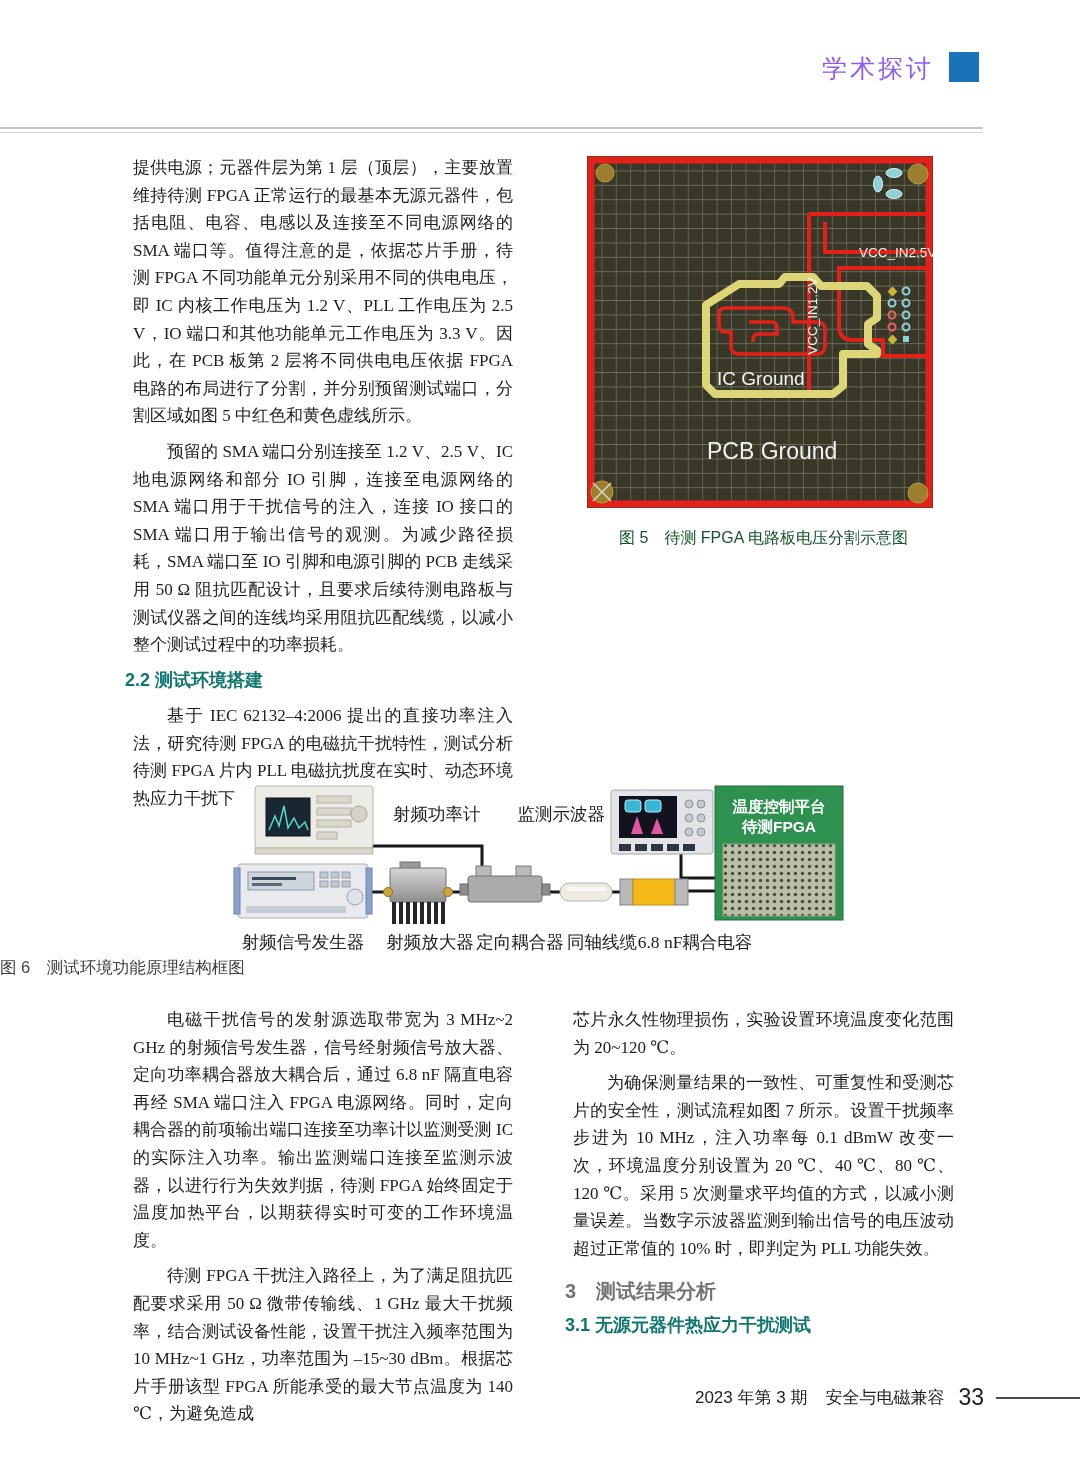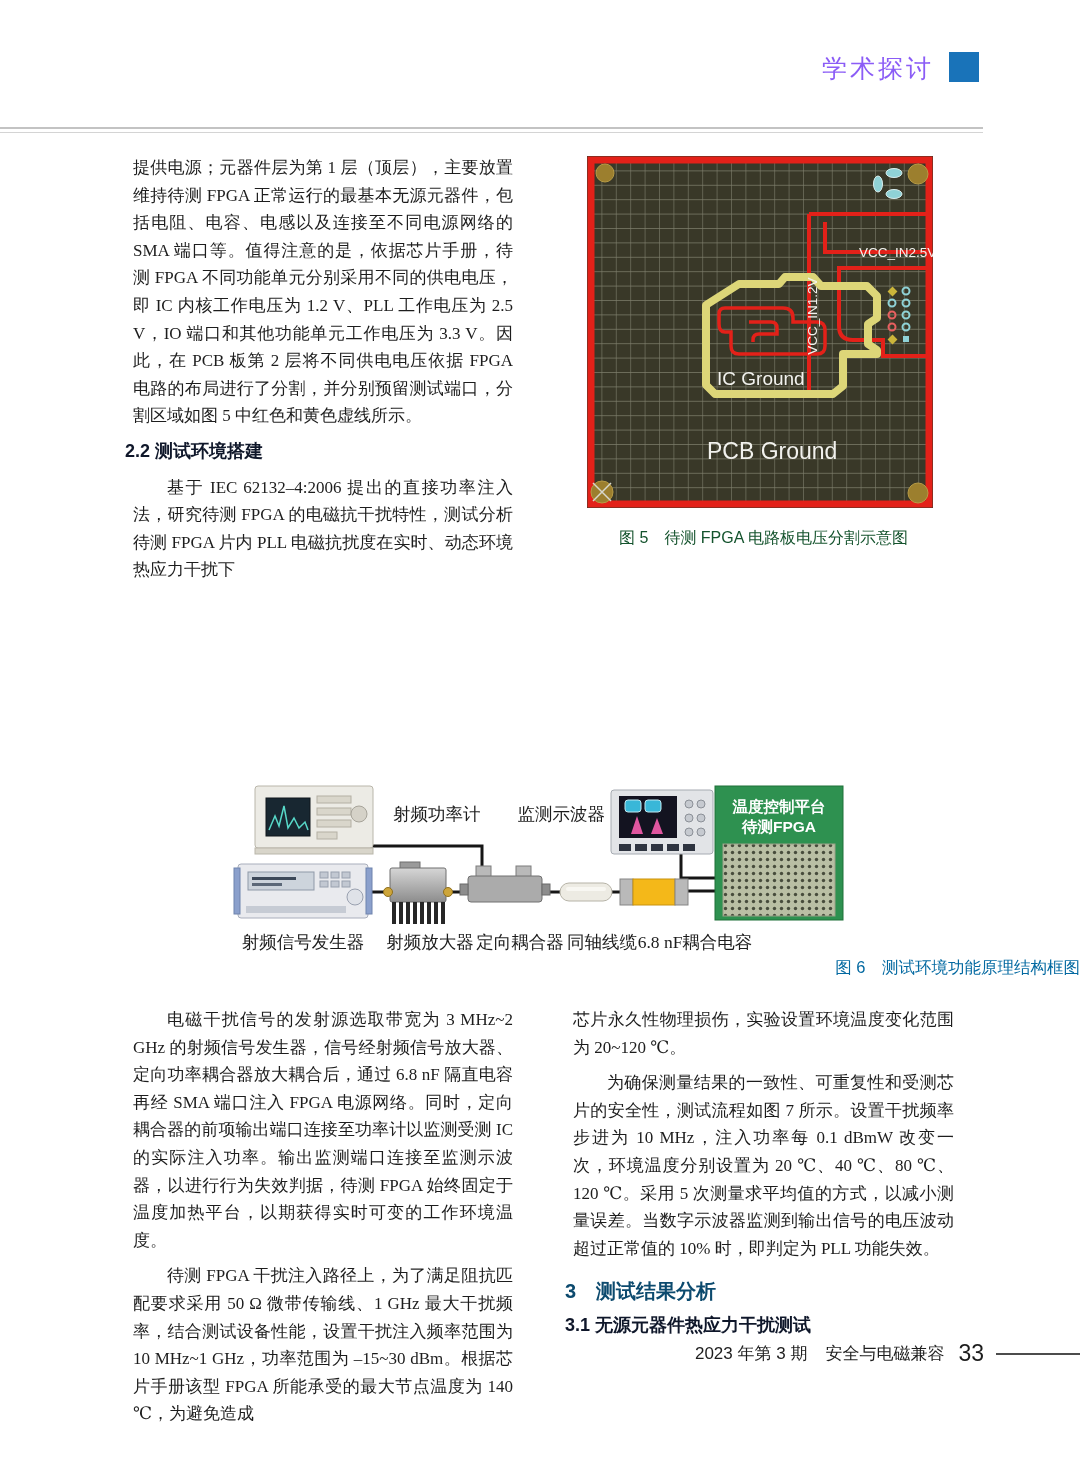--- a/index.html
+++ b/index.html
@@ -9,56 +9,57 @@
   .hdr-label{position:absolute;top:52px;right:146px;font-family:"Liberation Sans","DejaVu Sans",sans-serif;
              font-size:25px;color:#8b5cf6;letter-spacing:3px;}
   .hdr-square{position:absolute;left:949px;top:52px;width:30px;height:30px;background:#1973b9;}
   .hdr-rule1{position:absolute;left:0;top:127px;width:983px;height:2px;background:#c3c3c3;}
   .hdr-rule2{position:absolute;left:0;top:132px;width:983px;height:1px;background:#d4d4d4;}
   
   .col{position:absolute;}
   .col p{margin:8px;font-size:17px;line-height:27.6px;text-align:justify;}
   .ind{text-indent:2em;}
   .h-sub{margin:0;font-family:"Liberation Sans","DejaVu Sans",sans-serif;font-weight:bold;
-         font-size:18px;line-height:27.6px;color:#0f172a;}
+         font-size:18px;line-height:27.6px;color:#0f766e;}
   .h-sec{margin:14px 0 6px 0;font-family:"Liberation Sans","DejaVu Sans",sans-serif;font-weight:bold;
-         font-size:20px;line-height:30px;color:#0c4a6e;}
+         font-size:20px;line-height:30px;color:#737373;}
   .col-left{left:125px;top:146px;width:396px;}
   .col-right-text{left:565px;top:572px;width:397px;}
   .col-bl{left:125px;top:998px;width:396px;}
   .col-br{left:565px;top:998px;width:397px;}
   
   .fig5{position:absolute;left:587px;top:156px;width:346px;height:352px;}
   .fig5-caption{position:absolute;left:565px;top:528px;width:397px;text-align:center;
                 font-family:"Liberation Sans","DejaVu Sans",sans-serif;font-size:16px;color:#14532d;}
   
   .fig6{position:absolute;left:223px;top:780px;width:644px;height:178px;}
-  .fig6-caption{position:absolute;left:0;top:957px;width:1080px;text-align:right;
-                font-family:"Liberation Sans","DejaVu Sans",sans-serif;font-size:16.5px;color:#0369a1;}
-  
-  .footer{position:absolute;top:1340px;right:0;display:flex;align-items:center;
+  .fig6-caption{position:absolute;left:0;top:957px;width:1080px;text-align:left;
+                font-family:"Liberation Sans","DejaVu Sans",sans-serif;font-size:16.5px;color:#404040;}
+  
+  .footer{position:absolute;top:1384px;right:0;display:flex;align-items:center;
           font-family:"Liberation Sans","DejaVu Sans",sans-serif;font-size:17px;color:#1d1d1d;}
   .footer .pageno{font-size:23px;margin-left:14px;}
   .footer .endline{width:84px;height:2px;background:#4c4c4c;margin-left:12px;}
   .footer .journal{margin-left:18px;}
   svg text{font-family:"Liberation Sans","DejaVu Sans",sans-serif;}
   svg .serif-label{font-family:"Liberation Serif","DejaVu Serif",serif;}
 </style>
 </head>
 <body>
 
 <div class="page">
 
   <div class="hdr-label">学术探讨</div>
   <div class="hdr-square"></div>
   <div class="hdr-rule1"></div>
   <div class="hdr-rule2"></div>
 
   <div class="col col-left">
     <p>提供电源；元器件层为第 1 层（顶层），主要放置维持待测 FPGA 正常运行的最基本无源元器件，包括电阻、电容、电感以及连接至不同电源网络的 SMA 端口等。值得注意的是，依据芯片手册，待测 FPGA 不同功能单元分别采用不同的供电电压，即 IC 内核工作电压为 1.2 V、PLL 工作电压为 2.5 V，IO 端口和其他功能单元工作电压为 3.3 V。因此，在 PCB 板第 2 层将不同供电电压依据 FPGA 电路的布局进行了分割，并分别预留测试端口，分割区域如图 5 中红色和黄色虚线所示。</p>
+    <p class="ind">预留的 SMA 端口分别连接至 1.2 V、2.5 V、IC 地电源网络和部分 IO 引脚，连接至电源网络的 SMA 端口用于干扰信号的注入，连接 IO 接口的 SMA 端口用于输出信号的观测。为减少路径损耗，SMA 端口至 IO 引脚和电源引脚的 PCB 走线采用 50 Ω 阻抗匹配设计，且要求后续待测电路板与测试仪器之间的连线均采用阻抗匹配线缆，以减小整个测试过程中的功率损耗。</p>
     <h3 class="h-sub">2.2  测试环境搭建</h3>
     <p class="ind">基于 IEC 62132–4:2006 提出的直接功率注入法，研究待测 FPGA 的电磁抗干扰特性，测试分析待测 FPGA 片内 PLL 电磁抗扰度在实时、动态环境热应力干扰下</p>
   </div>
 
   <svg class="fig5" viewBox="0 0 346 352">
     <defs>
       <pattern id="grid" width="14.4" height="14.4" patternUnits="userSpaceOnUse">
         <path d="M14.4 0H0V14.4" fill="none" stroke="#7e7e6c" stroke-width="1.2"></path>
       </pattern>
     </defs>

